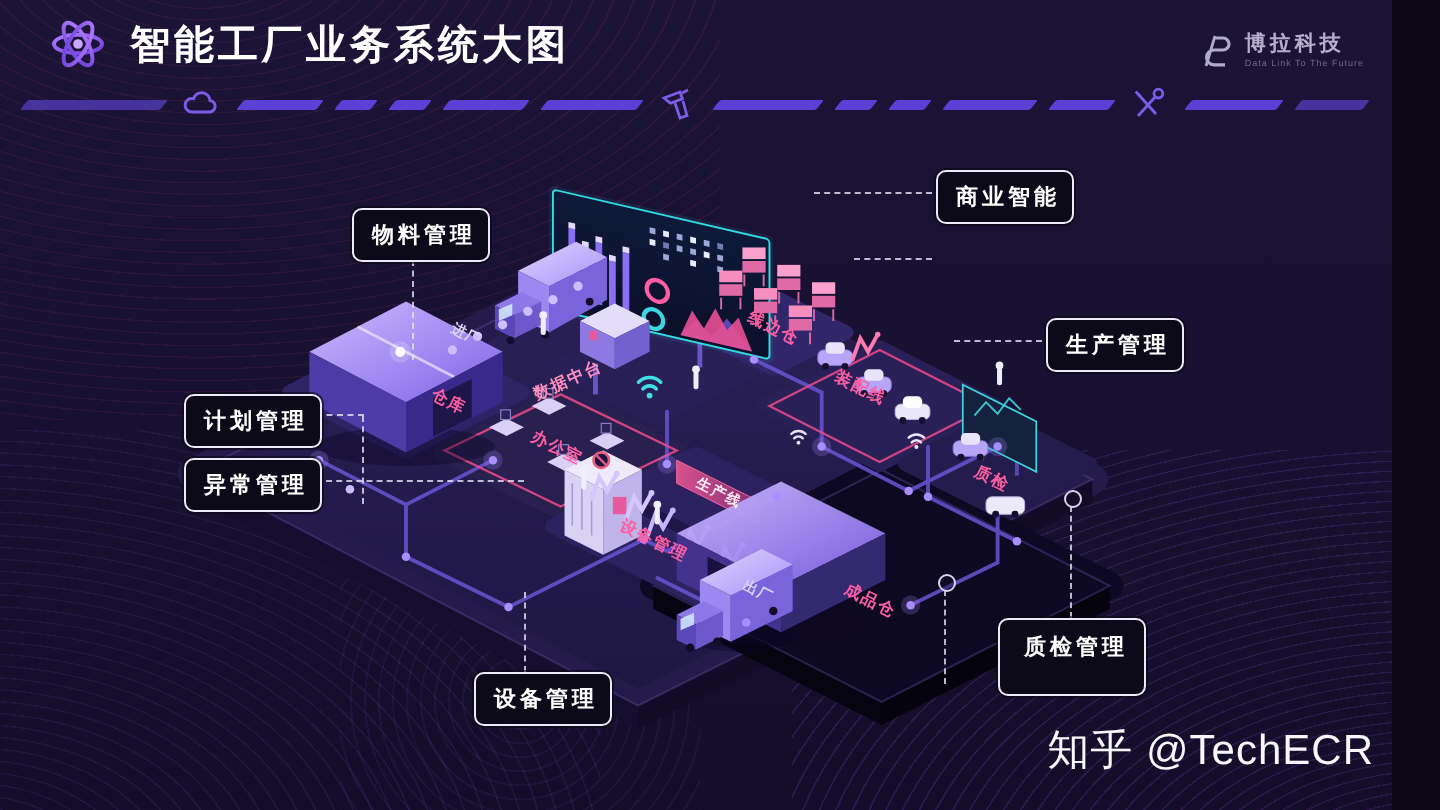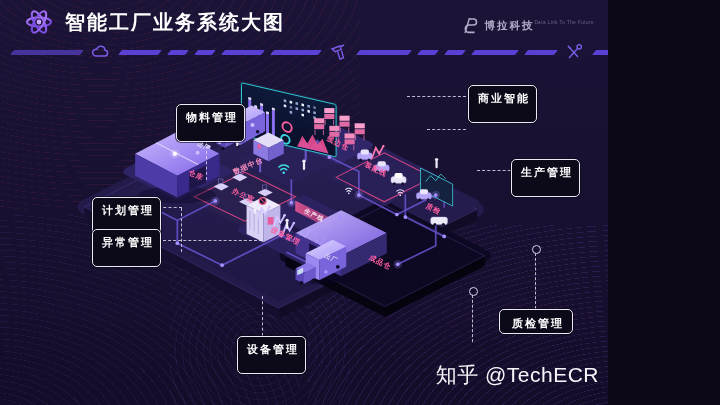--- a/index.html
+++ b/index.html
@@ -1,42 +1,42 @@
 <!DOCTYPE html>
 <html><head>
 <meta charset="utf-8">
 <style>
   html,body{margin:0;padding:0;background:#0c0818;}
-  .stage{position:relative;width:608px;height:405px;overflow:hidden;
+  .stage{position:relative;width:696px;height:405px;overflow:hidden;
          background:linear-gradient(180deg,#1c1437 0%,#181030 55%,#140d29 100%);
          font-family:"Liberation Sans",sans-serif;}
   .bg-texture{position:absolute;pointer-events:none;z-index:0;}
   .bg-tl{left:0;top:0;width:360px;height:210px;
     background:repeating-radial-gradient(ellipse 430px 250px at 28% -12%,rgba(205,55,110,.11) 0 1px,transparent 1px 10px);}
   .bg-bl{left:0;bottom:0;width:300px;height:190px;
     background:repeating-radial-gradient(ellipse 320px 210px at -5% 118%,rgba(130,100,230,.10) 0 1px,transparent 1px 9px);}
   .bg-br{right:0;bottom:0;width:300px;height:180px;
     background:repeating-radial-gradient(ellipse 320px 200px at 108% 128%,rgba(150,85,225,.17) 0 1px,transparent 1px 8px);}
   .bg-fp{left:170px;top:268px;width:180px;height:137px;
     background:repeating-radial-gradient(circle at 50% 60%,rgba(140,95,225,.08) 0 1px,transparent 1px 7px);}
   .header{position:absolute;left:24px;top:7px;display:flex;align-items:center;gap:11px;z-index:6;}
   .title{color:#ffffff;font-size:20px;font-weight:bold;letter-spacing:2px;}
   .brand{position:absolute;right:14px;top:15px;display:flex;align-items:center;gap:5px;z-index:6;opacity:.85;}
-  .brand-col{display:flex;flex-direction:row;line-height:1.1;}
+  .brand-col{display:flex;flex-direction:column;line-height:1.1;}
   .brand-name{color:#cfc9e4;font-size:10.5px;letter-spacing:2px;font-weight:bold;}
   .brand-tag{color:#7e76a2;font-size:4.5px;letter-spacing:.5px;margin-top:1px;}
   .divider{position:absolute;left:0;right:0;top:45px;height:14px;display:flex;align-items:center;gap:9px;padding:0 12px;z-index:5;}
   .dv{height:5px;background:#5b40d6;transform:skewX(-38deg);border-radius:1px;flex:0 0 auto;}
   .dv.dim{background:#47339e;}
   .div-ic{flex:0 0 auto;}
   .scene{position:absolute;inset:0;z-index:1;}
   .callout{position:absolute;z-index:5;background:#0c0918;border:1.6px solid #eceaf6;border-radius:5px;
-           color:#ffffff;font-weight:bold;font-size:11px;letter-spacing:2px;padding:5px 6px 16px 9px;
+           color:#ffffff;font-weight:bold;font-size:11px;letter-spacing:2px;padding:5px 6px 5px 9px;
            box-shadow:0 0 0 1px rgba(10,6,20,.6);white-space:nowrap;}
-  .callout.wide{padding:6px 8px 2px 12px;font-family:Liberation Serif, serif;}
+  .callout.wide{padding:6px 8px 16px 12px;font-family:Liberation Serif, serif;}
   .dash-v{position:absolute;z-index:4;width:0;border-left:1.6px dashed rgba(233,229,248,.8);}
   .dash-h{position:absolute;z-index:4;height:0;border-top:1.6px dashed rgba(233,229,248,.8);}
   .node-ring{position:absolute;z-index:4;width:7px;height:7px;border:1.6px solid #d8d2f0;border-radius:50%;background:rgba(20,12,40,.4);}
   .credit{position:absolute;right:9px;bottom:16px;color:#f7f7fb;font-size:21px;letter-spacing:.5px;z-index:6;text-align:center;}
   .iso-label{fill:#ff5fa2;font-size:8.5px;font-weight:bold;letter-spacing:1px;text-anchor:middle;
              font-family:"Liberation Sans",sans-serif;}
   .iso-label-light{fill:#d8d3f0;font-size:7.5px;font-weight:bold;letter-spacing:.5px;text-anchor:middle;
              font-family:"Liberation Sans",sans-serif;}
 </style>
 </head>
@@ -499,17 +499,17 @@
   <div class="dash-v" style="left:535px;top:253px;height:56px"></div>
   <div class="node-ring" style="left:532px;top:245px"></div>
   <div class="dash-v" style="left:472px;top:295px;height:47px"></div>
   <div class="node-ring" style="left:469px;top:287px"></div>
 
   <div class="callout" style="left:92px;top:197px">计划管理</div>
   <div class="callout" style="left:176px;top:104px">物料管理</div>
   <div class="callout" style="left:92px;top:229px">异常管理</div>
   <div class="callout" style="left:237px;top:336px">设备管理</div>
   <div class="callout" style="left:468px;top:85px">商业智能</div>
-  <div class="callout" style="left:511px;top:159px">生产管理</div>
+  <div class="callout" style="left:523px;top:159px">生产管理</div>
   <div class="callout wide" style="left:499px;top:309px">质检管理</div>
 
   <div class="credit">知乎 @TechECR</div>
 </div>
 
 </body></html>

